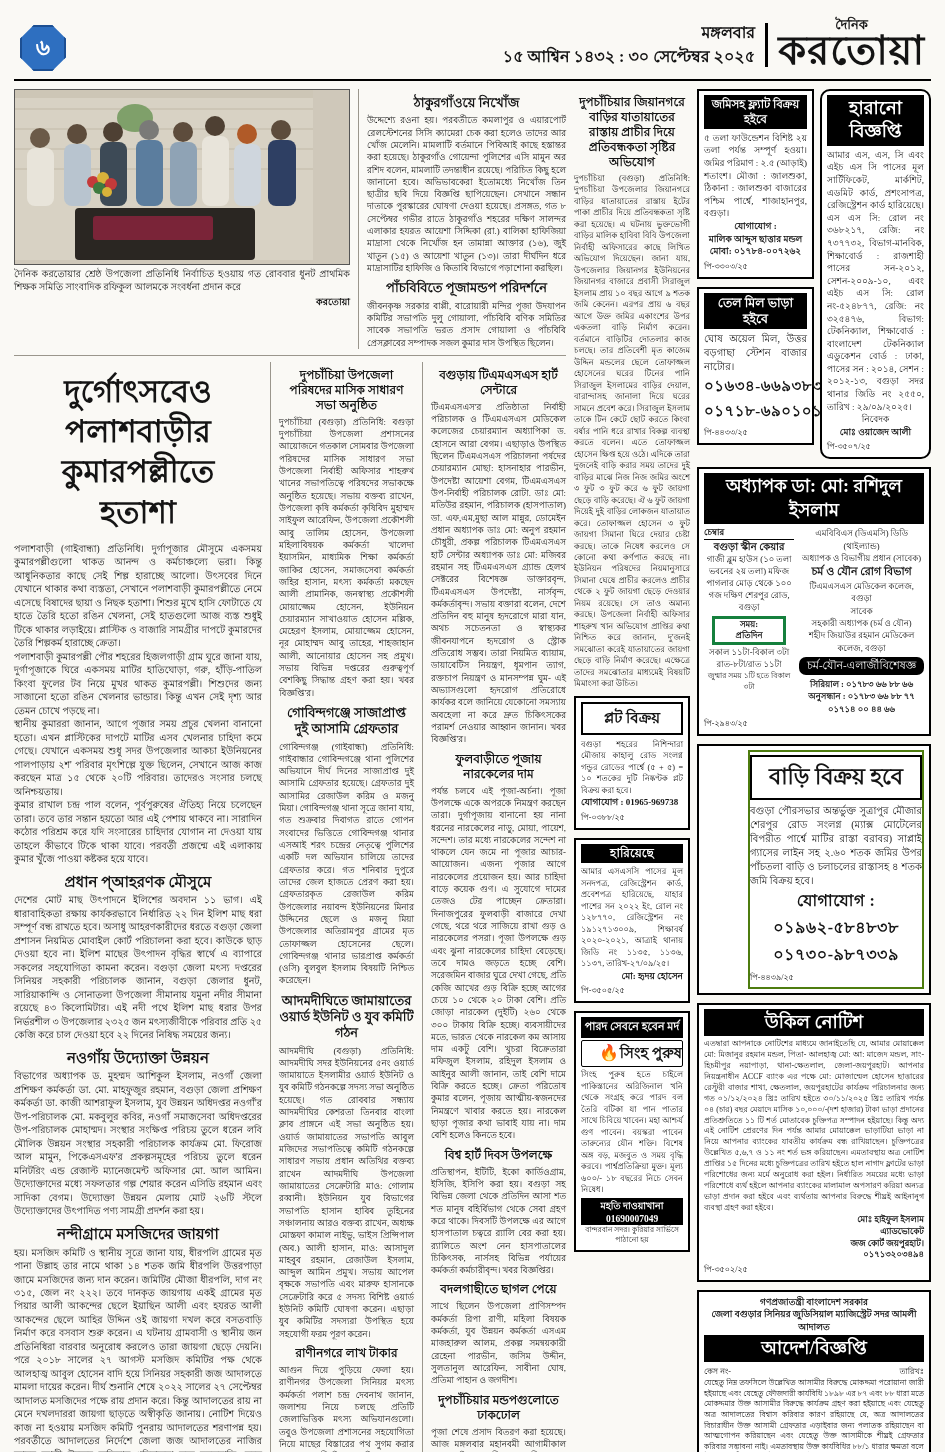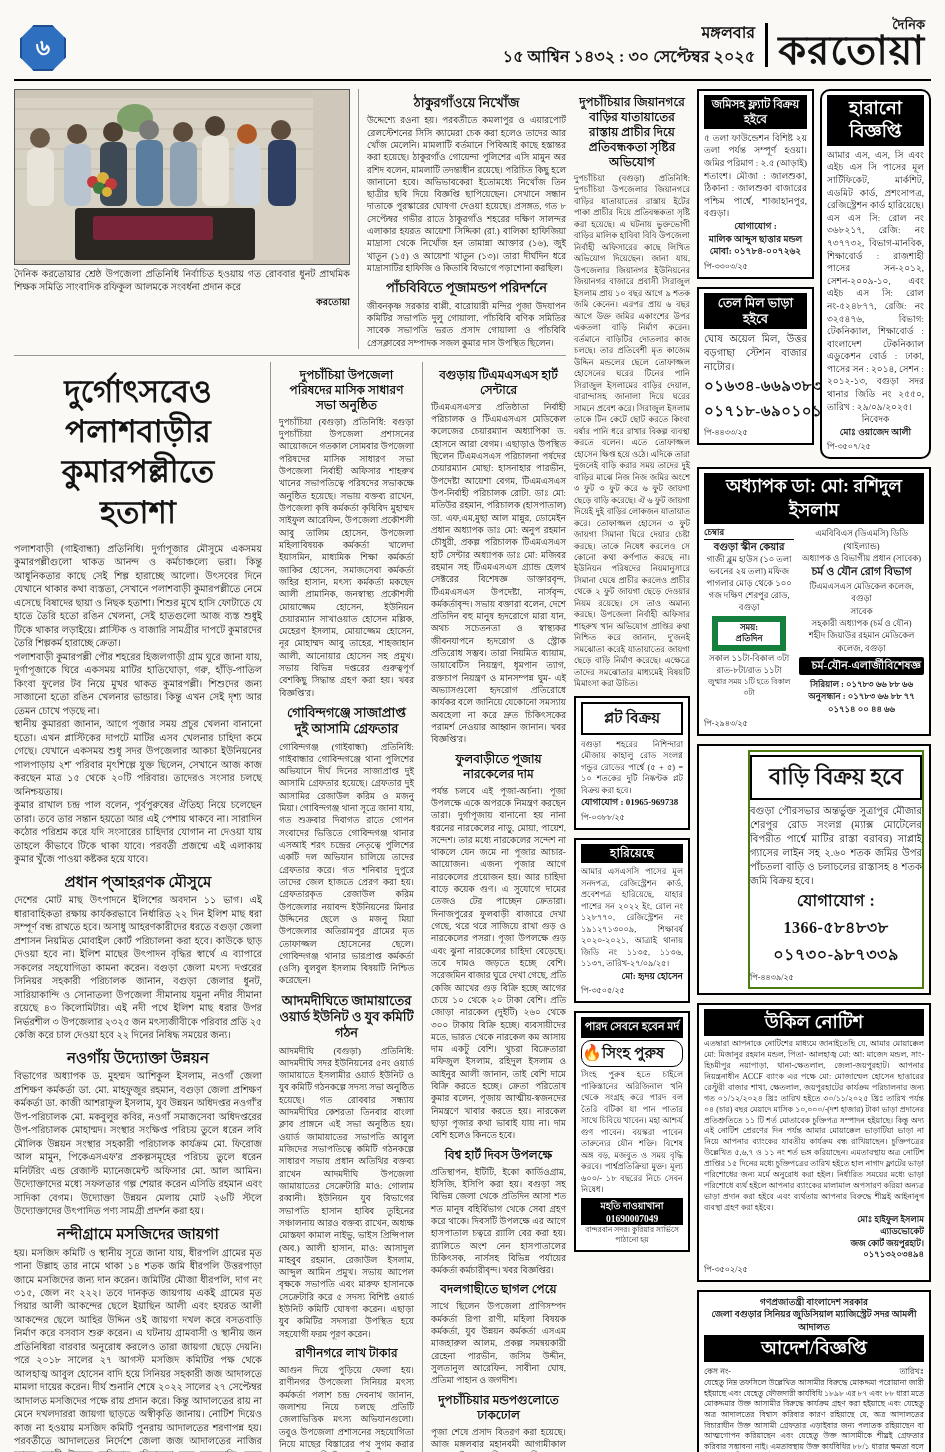--- a/index.html
+++ b/index.html
@@ -5,21 +5,21 @@
   * { margin:0; padding:0; box-sizing:border-box; }
   body { background:#e9e7e0; font-family:"Liberation Serif","DejaVu Serif",serif; color:#141414; }
   .page { width:945px; min-height:1452px; margin:0 auto; background:#faf9f5; padding:8px 14px 14px; }
 
   
   .hdr { display:flex; justify-content:space-between; align-items:flex-end; padding:10px 6px 8px; border-bottom:2.5px solid #000; }
   .badge { width:46px; height:46px; background:#2e6fc0; clip-path:polygon(30% 0,70% 0,100% 30%,100% 70%,70% 100%,30% 100%,0 70%,0 30%); display:flex; align-items:center; justify-content:center; color:#fff; font-weight:bold; font-size:22px; box-shadow:0 0 0 2px #1d4f92 inset; }
   .hdr-right { display:flex; align-items:center; gap:10px; }
   .dateblock { text-align:right; font-size:16px; line-height:1.5; font-weight:bold; }
   .hdr-divider { width:3px; height:44px; background:#000; }
-  .masthead { text-align:right; line-height:1; }
+  .masthead { text-align:center; line-height:1; }
   .masthead .small { font-size:13px; font-weight:bold; }
   .masthead .big { font-size:40px; font-weight:900; letter-spacing:1px; }
 
   
   .mainwrap { display:flex; gap:8px; margin-top:8px; }
   .main-left { width:552px; }
   .rail { flex:1; min-width:0; }
   .vd { border-left:1px solid #9a968c; padding-left:8px; }
 
   
@@ -52,33 +52,33 @@
   .ad-center { text-align:center; }
   .ad-bold { font-weight:bold; }
   .ad-ref { font-size:8px; margin-top:2px; }
   .ad-phone-big { font-size:15px; font-weight:bold; text-align:center; letter-spacing:0.5px; }
   .outline-title { font-size:22px; font-weight:900; text-align:center; border:2px solid #000; padding:2px 4px; margin-bottom:4px; }
 
   
   .doc-cols { display:flex; gap:5px; }
   .doc-left { width:41%; font-size:8.5px; text-align:center; line-height:1.4; }
   .doc-right { flex:1; font-size:8.5px; text-align:center; line-height:1.45; }
-  .doc-spec { background:#000; color:#fff; border-radius:2px; font-weight:bold; text-align:right; font-size:11px; padding:1px 3px; margin:3px 0; }
-  .doc-time { border:6px solid #15803d; display:inline-block; padding:0 12px; font-weight:bold; margin:2px 8px; }
+  .doc-spec { background:#000; color:#fff; border-radius:7px; font-weight:normal; text-align:center; font-size:11px; padding:1px 3px; margin:3px 0; }
+  .doc-time { border:3px solid #15803d; display:inline-block; padding:0 12px; font-weight:bold; margin:2px 8px; }
 
   
   .rail-top { display:flex; gap:7px; }
   .railc1 { width:116px; }
   .railc2 { flex:1; min-width:0; }
   .adrow { display:flex; gap:6px; }
   .adrow .half { width:50%; }
 
   .flame { color:#c22; font-size:16px; }
   .singho-t1 { background:#000; color:#fff; font-weight:bold; text-align:center; font-size:11px; padding:1px; }
-  .singho-t2 { font-weight:900; font-size:15px; text-align:left; border:1px solid #000; border-radius:10px; margin:2px 0; }
+  .singho-t2 { font-weight:900; font-size:15px; text-align:right; border:1px solid #000; border-radius:2px; margin:2px 0; }
   .singho-foot { background:#000; color:#fff; text-align:center; font-size:9.5px; font-weight:bold; padding:1px; margin-top:2px; }
 
   .court-caseline { display:flex; justify-content:space-between; font-size:8px; }
 </style>
 </head>
 <body>
 
 <div class="page">
 
   <div class="hdr">
@@ -290,21 +290,21 @@
                 <div class="ad-bold">০১৭১৪ ০০ ৪৪ ৬৬</div>
               </div>
             </div>
             <div class="ad-ref">পি-২৯৪৩/২৫</div>
           </div>
 
           <div class="adbox">
             <div class="adbox-inner">
               <div class="outline-title">বাড়ি বিক্রয় হবে</div>
               <p class="ad-txt" style="font-size:10px;">বগুড়া পৌরসভার অন্তর্ভুক্ত সুত্রাপুর মৌজার শেরপুর রোড সংলগ্ন (ম্যাক্স মোটেলের বিপরীত পার্শ্বে মাটির রাস্তা বরাবর) সাপ্লাই গ্যাসের লাইন সহ ২.৬০ শতক জমির উপর পাঁচতলা বাড়ি ও চলাচলের রাস্তাসহ ৪ শতক জমি বিক্রয় হবে।</p>
-              <p class="ad-phone-big" style="font-size:16px;">যোগাযোগ : 1366-৫৮৪৮৩৮</p>
+              <p class="ad-phone-big" style="font-size:16px;">যোগাযোগ : ০১৯৬২-৫৮৪৮৩৮</p>
               <p class="ad-phone-big" style="font-size:16px;">০১৭৩০-৯৮৭৩৩৯</p>
               <div class="ad-ref">পি-৪৪৩৯/২৫</div>
             </div>
           </div>
 
           <div class="adbox">
             <div class="adbar adbar-lg">উকিল নোটিশ</div>
             <p class="ad-txt" style="font-size:7.8px;">এতদ্বারা আপনাকে নোটিশের মাধ্যমে জানাইতেছি যে, আমার মোয়াক্কেল মো: মিজানুর রহমান মন্ডল, পিতা- আলহাজ্ব মো: আ: মাজেদ মন্ডল, সাং-হিচমীপুর নয়াপাড়া, থানা-ক্ষেতলাল, জেলা-জয়পুরহাট। আপনার নিয়ন্ত্রনাধীন ACCF ব্যাংক এর পক্ষে মো: মোজাম্মেল হোসেন ছাত্তারের রেস্টুরী বাজার শাখা, ক্ষেতলাল, জয়পুরহাটের কার্যক্রম পরিচালনার জন্য গত ০১/১২/২০২৪ খ্রিঃ তারিখ হইতে ৩০/১১/২০২৫ খ্রিঃ তারিখ পর্যন্ত ০৪ (চার) বছর মেয়াদে মাসিক ১০,০০০/-(দশ হাজার) টাকা ভাড়া প্রদানের প্রতিশ্রুতিতে ১১ টি শর্ত মোতাবেক চুক্তিপত্র সম্পাদন হইয়াছে। কিন্তু অদ্য এই নোটিশ প্রেরণের দিন পর্যন্ত আমার মোয়াক্কেল ভাড়াটিয়া ভাড়া না নিয়ে আপনার ব্যাংকের যাবতীয় কার্যক্রম বন্ধ রাখিয়াছেন। চুক্তিপত্রের উল্লেখিত ৫,৬,৭ ও ১১ নং শর্ত ভঙ্গ করিয়াছেন। এমতাবস্থায় অত্র নোটিশ প্রাপ্তির ১৫ দিনের মধ্যে চুক্তিপত্রের তারিখ হইতে হাল নাগাদ ফ্লাটের ভাড়া পরিশোধের জন্য মর্মে অনুরোধ করা হইল। নির্ধারিত সময়ের মধ্যে ভাড়া পরিশোধে ব্যর্থ হইলে আপনার ব্যাংকের মালামাল অপসারণ করিয়া অন্যত্র ভাড়া প্রদান করা হইবে এবং ব্যর্থতায় আপনার বিরুদ্ধে শীঘ্রই আইনানুগ ব্যবস্থা গ্রহণ করা হইবে।</p>
             <div style="text-align:right; font-size:8.5px; font-weight:bold; line-height:1.4;">
               <div>মোঃ হাইফুল ইসলাম</div>

